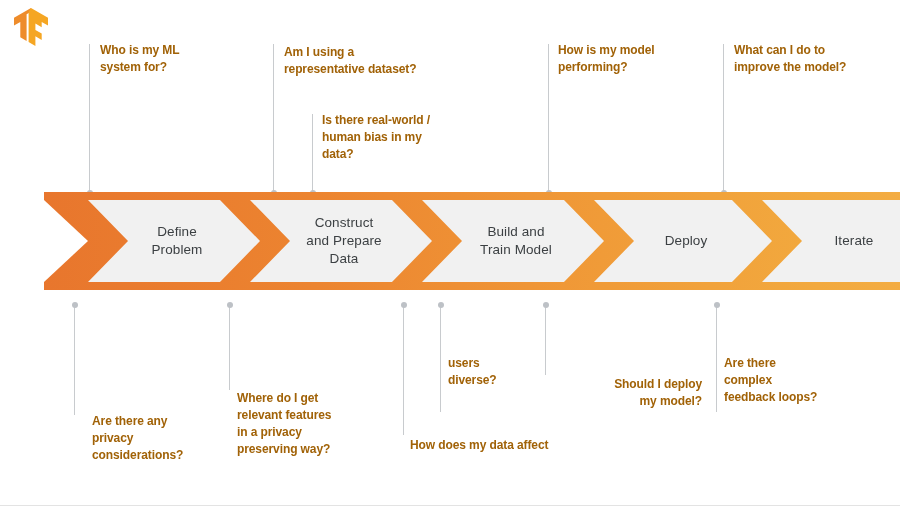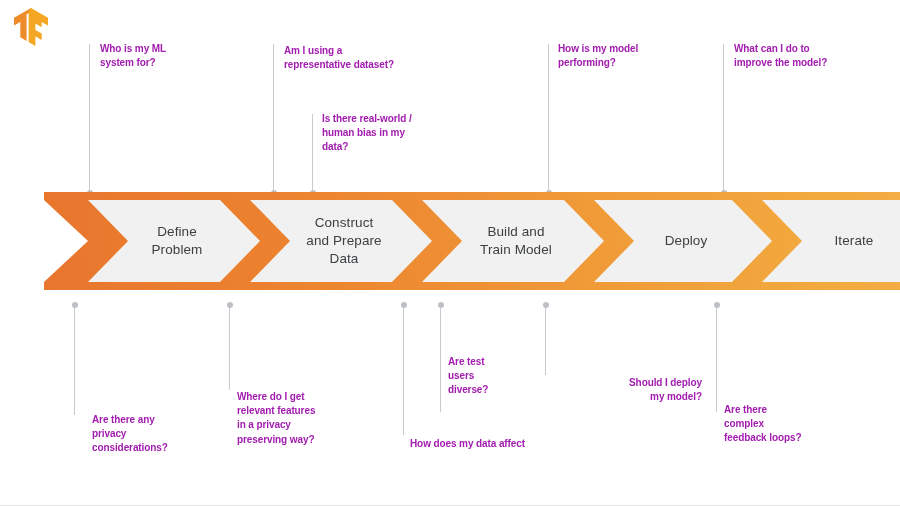--- a/index.html
+++ b/index.html
@@ -44,22 +44,22 @@
   .conn::after {
     content:""; position:absolute; left:-2.5px; width:6px; height:6px;
     border-radius:50%; background:#BDC1C6;
   }
   .conn.up::after   { bottom:-3px; }
   .conn.down::after { top:-3px; }
 
   
   .q {
     position:absolute;
-    color:#a21caf;
-    font-size:10px;
+    color:#a16207;
+    font-size:12px;
     font-weight:bold;
     line-height:1.42;
     letter-spacing:-.1px;
   }
 </style>
 </head>
 <body>
 
 <svg id="tf-logo" viewBox="0 0 34 38">
   <polygon fill="#EE8C2B" points="17,0 0,9.8 0,17.6 6.3,14 6.3,29.2 12.6,32.9 12.6,6.3 17,3.8"></polygon>
@@ -154,27 +154,26 @@
   <div>relevant features</div>
   <div>in a privacy</div>
   <div>preserving way?</div>
 </div>
 
 <div class="q" style="left:410px; top:437px; width:215px;">
   <div>How does my data affect</div>
 </div>
 
 <div class="q" style="left:448px; top:355px; width:110px;">
-  <div>Are test</div>
   <div>users</div>
   <div>diverse?</div>
 </div>
 
 <div class="q" style="left:552px; top:376px; width:150px;text-align:right;">
   <div>Should I deploy</div>
   <div>my model?</div>
 </div>
 
-<div class="q" style="left:724px; top:355px; width:165px;margin-top:48px;">
+<div class="q" style="left:724px; top:355px; width:165px;">
   <div>Are there</div>
   <div>complex</div>
   <div>feedback loops?</div>
 </div>
 
 </body></html>

